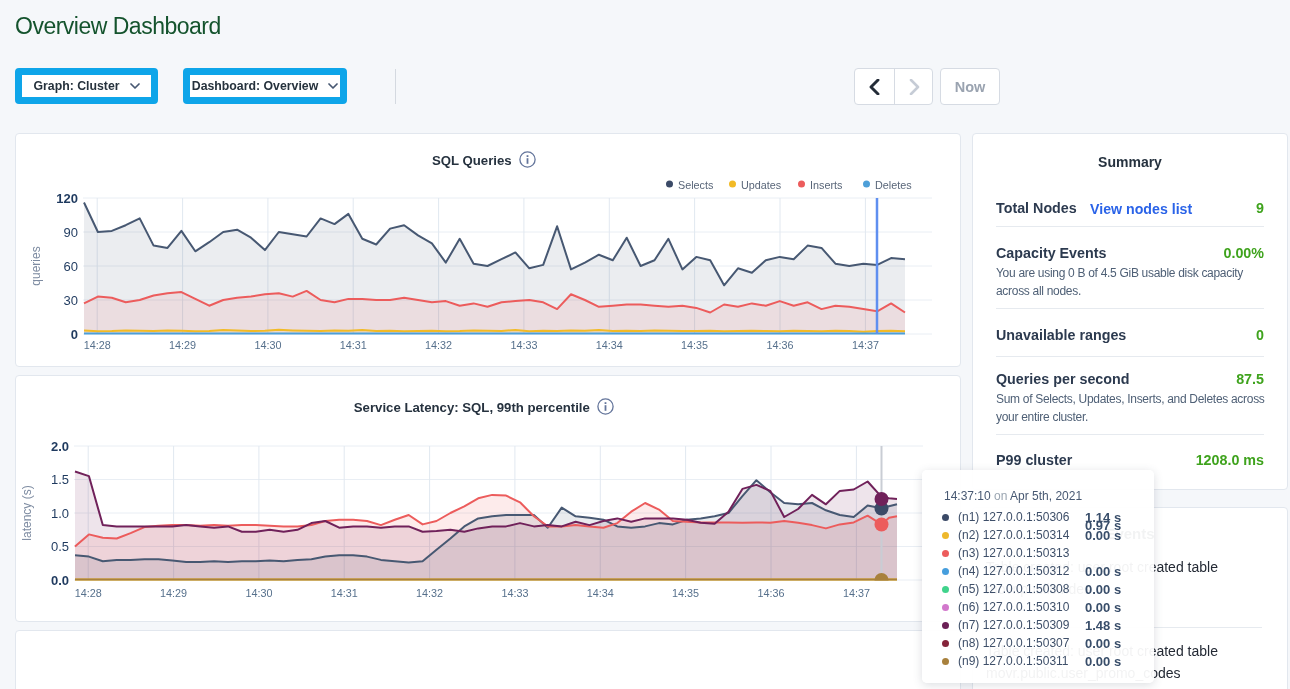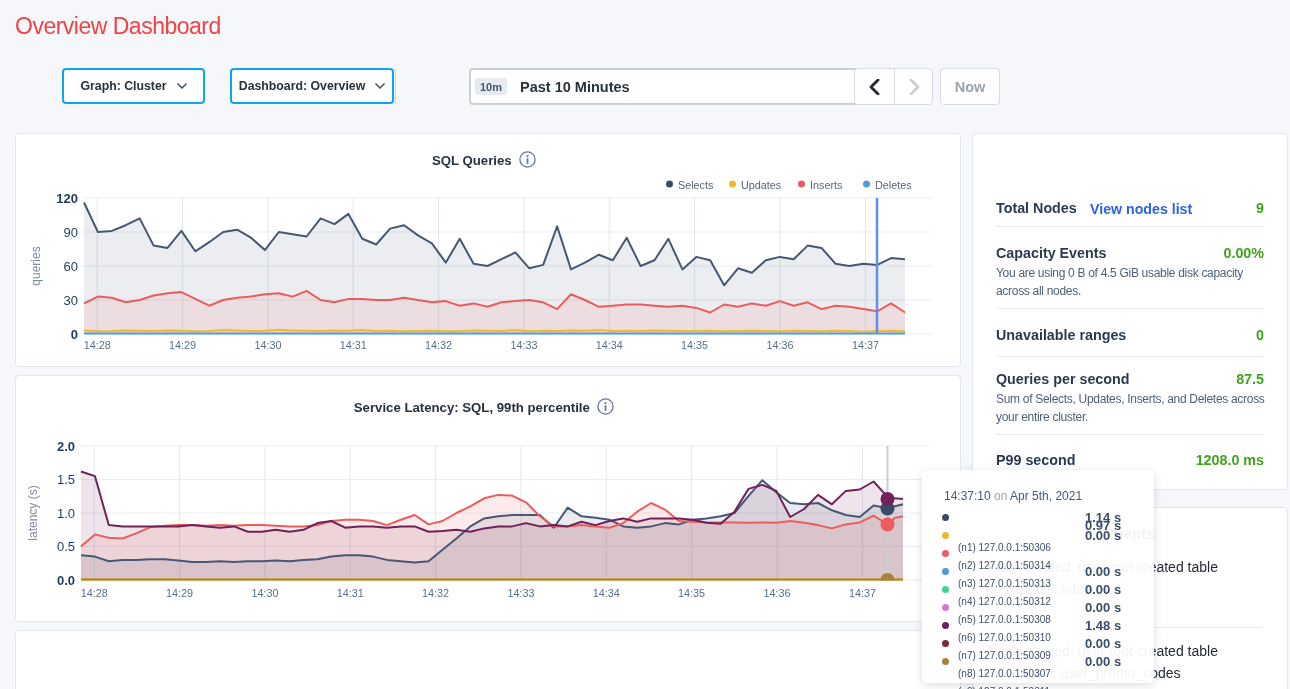--- a/index.html
+++ b/index.html
@@ -1,45 +1,38 @@
 <!DOCTYPE html>
 <html><head><meta charset="utf-8"><style>
 * { margin:0; padding:0; box-sizing:border-box; }
 html,body { width:1290px; height:689px; overflow:hidden; font-family:"Liberation Sans", sans-serif; background:#f5f7fa; }
 .abs { position:absolute; }
 .card { position:absolute; background:#fff; border:1px solid #e2e7ee; border-radius:4px; }
 .ctitle { position:absolute; width:946px; text-align:center; font-size:13.2px; font-weight:bold; color:#26323f; }
-.drop { position:absolute; background:#fff; border:2px solid #0ea5e9; border-radius:4px; height:36px; display:flex; align-items:center; justify-content:center; gap:10px; font-size:12.3px; font-weight:bold; color:#26323d;margin-left:47px; }
+.drop { position:absolute; background:#fff; border:7px solid #0ea5e9; border-radius:4px; height:36px; display:flex; align-items:center; justify-content:center; gap:10px; font-size:12.3px; font-weight:bold; color:#26323d; }
 .sumlabel { position:absolute; left:996px; font-size:14.3px; font-weight:bold; color:#2c3a4f; }
 .sumval { position:absolute; right:26px; font-size:14.3px; font-weight:bold; color:#3fa31d; text-align:right; }
 .sumdesc { position:absolute; left:996px; font-size:12px; letter-spacing:-0.3px; color:#4f6076; white-space:nowrap; }
 .sumdiv { position:absolute; left:996px; width:268px; border-top:1px solid #e6eaef; }
-.ttaddr { position:absolute; left:958px; font-size:10px; color:#3e4f69;margin-top:32px; }
+.ttaddr { position:absolute; left:958px; font-size:12px; color:#3e4f69; }
 .ttval { position:absolute; left:1085px; font-size:13px; font-weight:bold; color:#394e6a; }
 .evline { position:absolute; font-size:14px; color:#242a35; }
 </style></head>
 <body>
 <div style="position:relative;width:1290px;height:689px">
 
-<div class="abs" style="left:15px;top:13px;font-size:23px;letter-spacing:-0.5px;color:#ef4444">Overview Dashboard</div>
+<div class="abs" style="left:15px;top:13px;font-size:23px;letter-spacing:-0.5px;color:#14532d">Overview Dashboard</div>
 
 <div class="drop" style="left:15px;top:68px;width:143px">Graph: Cluster <svg width="10" height="6" viewBox="0 0 10 6">
         <polyline points="1,1 5,5 9,1" fill="none" stroke="#475872" stroke-width="1.7" stroke-linecap="round" stroke-linejoin="round"></polyline>
       </svg></div>
 <div class="drop" style="left:183px;top:68px;width:164px">Dashboard: Overview <svg width="10" height="6" viewBox="0 0 10 6">
         <polyline points="1,1 5,5 9,1" fill="none" stroke="#475872" stroke-width="1.7" stroke-linecap="round" stroke-linejoin="round"></polyline>
       </svg></div>
 <div class="abs" style="left:395px;top:69px;width:1px;height:35px;background:#d4d9e0"></div>
-<div class="drop" style="left:422px;top:68px;width:420px;height:37px;justify-content:flex-start;border-color:#c8cfd8">
-  <span style="margin-left:4px;background:#e7eaef;border-radius:3px;padding:2.5px 5px;font-size:11px;color:#475872">10m</span>
-  <span style="font-size:14.5px;margin-left:3px">Past 10 Minutes</span>
-  <span style="position:absolute;right:16px;top:15px"><svg width="10" height="6" viewBox="0 0 10 6">
-          <polyline points="1,1 5,5 9,1" fill="none" stroke="#475872" stroke-width="1.7" stroke-linecap="round" stroke-linejoin="round"></polyline>
-        </svg></span>
-</div>
 <div class="abs" style="left:854px;top:68px;width:79px;height:37px;background:#fff;border:1px solid #d6dbe3;border-radius:4px">
   <div style="position:absolute;left:39px;top:0;width:1px;height:35px;background:#d6dbe3"></div>
   <svg width="11" height="16" viewBox="0 0 11 16" style="position:absolute;left:14px;top:10px">
         <polyline points="9,1 2,8 9,15" fill="none" stroke="#242c38" stroke-width="2.9" stroke-linecap="round" stroke-linejoin="round"></polyline>
       </svg>
   <svg width="11" height="16" viewBox="0 0 11 16" style="position:absolute;left:54px;top:10px">
         <polyline points="2,1 9,8 2,15" fill="none" stroke="#c6ccd6" stroke-width="2.6" stroke-linecap="round" stroke-linejoin="round"></polyline>
       </svg>
 </div>
 <div class="abs" style="left:940px;top:68px;width:60px;height:37px;background:#fff;border:1px solid #d6dbe3;border-radius:4px;display:flex;align-items:center;justify-content:center;font-size:14.5px;font-weight:bold;color:#9aa3b0">Now</div>
@@ -96,21 +89,21 @@
 <text x="860.0" y="55.5" font-family="Liberation Sans, sans-serif" font-size="10.8" fill="#596679">Deletes</text>
 </svg>
     </div>
 <div class="ctitle" style="left:11px;top:151px">SQL Queries &nbsp;<svg width="17" height="17" viewBox="0 0 17 17" style="vertical-align:-3px">
         <circle cx="8.5" cy="8.5" r="7.6" fill="none" stroke="#64759b" stroke-width="1.3"></circle>
         <rect x="7.6" y="7.2" width="1.8" height="5.6" fill="#64759b"></rect>
         <rect x="7.6" y="4.2" width="1.8" height="1.8" fill="#64759b"></rect>
       </svg></div>
 
 <div class="card" style="left:15px;top:375px;width:946px;height:247px"></div>
-<div class="abs" style="left:12px;top:375px;width:946px;height:243px">
+<div class="abs" style="left:6px;top:375px;width:946px;height:243px">
       <svg width="946" height="247" viewBox="0 0 946 247" style="position:absolute;left:0;top:0">
 <defs>
           <clipPath id="plot2">
             <rect x="68" y="65" width="823" height="140.5"></rect>
           </clipPath>
         </defs>
 <line x1="68" y1="71.0" x2="917" y2="71.0" stroke="#e9eef4" stroke-width="1"></line>
 <line x1="68" y1="104.5" x2="917" y2="104.5" stroke="#e9eef4" stroke-width="1"></line>
 <line x1="68" y1="138.0" x2="917" y2="138.0" stroke="#e9eef4" stroke-width="1"></line>
 <line x1="68" y1="171.5" x2="917" y2="171.5" stroke="#e9eef4" stroke-width="1"></line>
@@ -160,38 +153,39 @@
     </div>
 <div class="ctitle" style="left:11px;top:398px">Service Latency: SQL, 99th percentile &nbsp;<svg width="17" height="17" viewBox="0 0 17 17" style="vertical-align:-3px">
         <circle cx="8.5" cy="8.5" r="7.6" fill="none" stroke="#64759b" stroke-width="1.3"></circle>
         <rect x="7.6" y="7.2" width="1.8" height="5.6" fill="#64759b"></rect>
         <rect x="7.6" y="4.2" width="1.8" height="1.8" fill="#64759b"></rect>
       </svg></div>
 
 <div class="card" style="left:15px;top:630px;width:946px;height:80px"></div>
 
 <div class="card" style="left:972px;top:133px;width:316px;height:357px"></div>
+<div class="abs" style="left:972px;top:154px;width:316px;text-align:center;font-size:14px;font-weight:bold;color:#26323f">Summary</div>
 <div class="sumlabel" style="top:200px">Total Nodes</div>
 <div class="abs" style="left:1090px;top:201px;font-size:14.2px;font-weight:bold;color:#2a63e8">View nodes list</div>
 <div class="sumval" style="top:200px">9</div>
 <div class="sumdiv" style="top:226px"></div>
 <div class="sumlabel" style="top:245px">Capacity Events</div>
 <div class="sumval" style="top:245px">0.00%</div>
 <div class="sumdesc" style="top:266px">You are using 0 B of 4.5 GiB usable disk capacity</div>
 <div class="sumdesc" style="top:284px">across all nodes.</div>
 <div class="sumdiv" style="top:308px"></div>
 <div class="sumlabel" style="top:327px">Unavailable ranges</div>
 <div class="sumval" style="top:327px">0</div>
 <div class="sumdiv" style="top:356px"></div>
 <div class="sumlabel" style="top:371px">Queries per second</div>
 <div class="sumval" style="top:371px">87.5</div>
 <div class="sumdesc" style="top:392px">Sum of Selects, Updates, Inserts, and Deletes across</div>
 <div class="sumdesc" style="top:410px">your entire cluster.</div>
 <div class="sumdiv" style="top:434px"></div>
-<div class="sumlabel" style="top:452px">P99 second</div>
+<div class="sumlabel" style="top:452px">P99 cluster</div>
 <div class="sumval" style="top:452px">1208.0 ms</div>
 
 <div class="card" style="left:972px;top:507px;width:316px;height:200px"></div>
 <div class="abs" style="left:972px;top:525px;width:316px;text-align:center;font-size:15px;font-weight:bold;color:#26323f">Events</div>
 <div class="evline" style="left:986px;top:559px">Table created: user root created table</div>
 <div class="evline" style="left:986px;top:581px">movr.public.rides</div>
 <div class="abs" style="left:986px;top:627px;width:276px;border-top:1px solid #e6eaef"></div>
 <div class="evline" style="left:986px;top:643px">Table created: user root created table</div>
 <div class="evline" style="left:986px;top:665px">movr.public.user_promo_codes</div>
 

